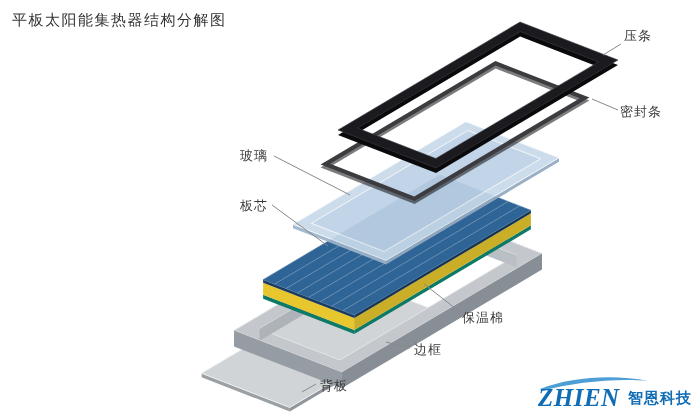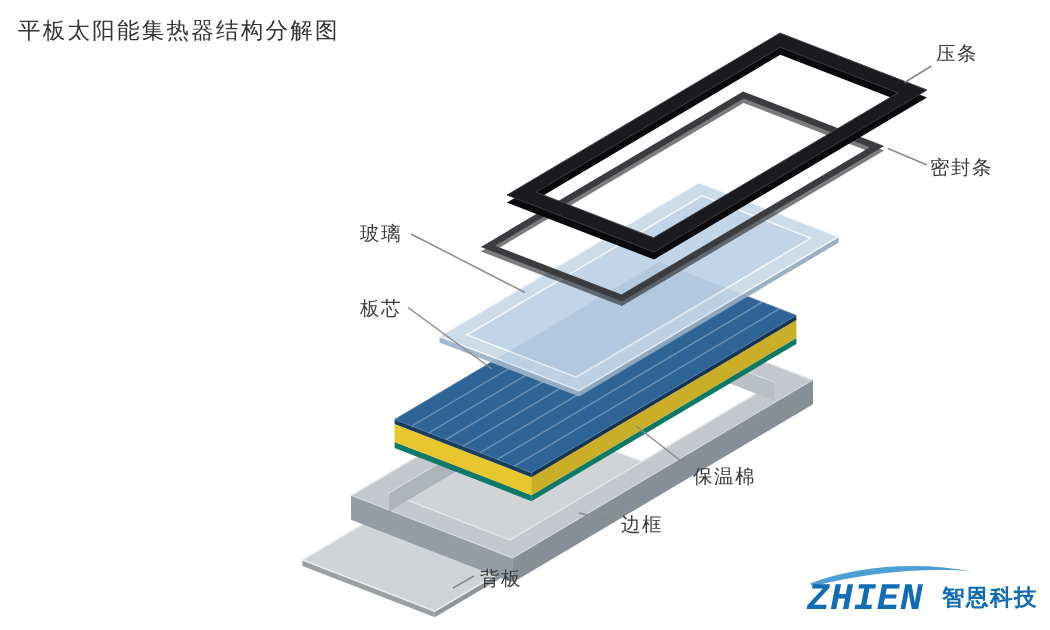--- a/index.html
+++ b/index.html
@@ -1,17 +1,17 @@
 <!DOCTYPE html>
 <html><head>
 <meta charset="utf-8">
 <style>
   html,body{margin:0;padding:0;background:#fff;}
   .page{position:relative;width:700px;height:420px;background:#ffffff;overflow:hidden;
-        font-family:Liberation Mono, monospace;}
+        font-family:Liberation Serif, serif;}
   .title{position:absolute;left:12px;top:11px;font-size:15px;color:#333;letter-spacing:1.5px;}
   svg.diagram{position:absolute;left:0;top:0;}
   .part-label{font-size:13px;fill:#3a3a3a;letter-spacing:1px;}
   .leader{stroke:#8a8a8a;stroke-width:1;fill:none;}
   .logo{position:absolute;right:6px;bottom:6px;width:158px;height:40px;}
   .logo-latin{font-size:25px;font-weight:bold;font-style:italic;letter-spacing:.5px;}
   .logo-cn{font-size:15px;font-weight:bold;letter-spacing:1px;}
 </style>
 </head>
 <body>

